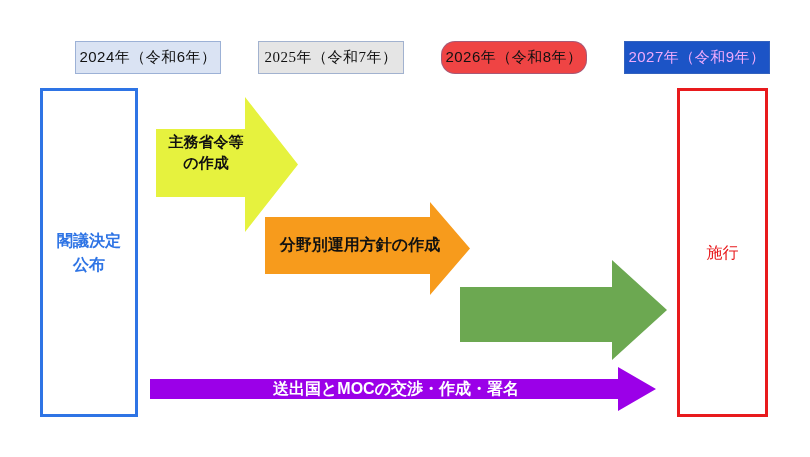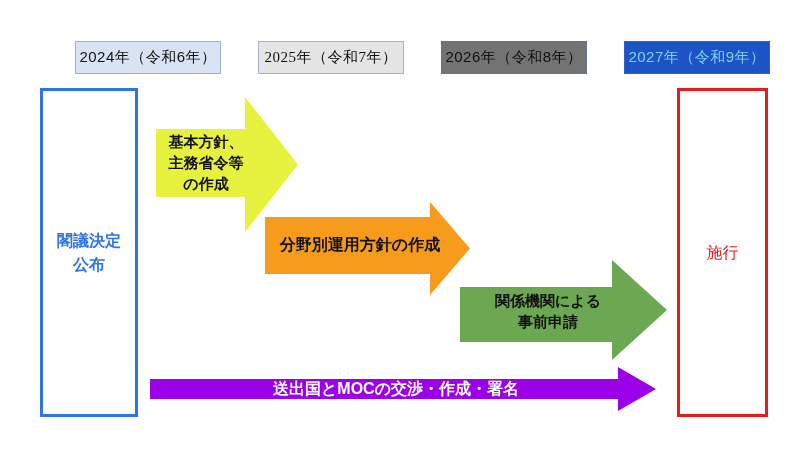--- a/index.html
+++ b/index.html
@@ -91,63 +91,58 @@
   #arrow-moc .arrow-label { left: 12px; top: 11px; width: 468px; font-size: 16px; line-height: 22px; font-weight: 700; }
 </style>
 </head>
 <body>
 
 <div id="stage">
 
   <div class="year-header">
     <div class="year-cell" style="background-color: rgb(218, 227, 243); color: rgb(17, 17, 17);">2024年（令和6年）</div>
     <div class="year-cell" style="background-color: #e5e5e5; color: rgb(17, 17, 17); font-family: Liberation Serif, serif;">2025年（令和7年）</div>
-    <div class="year-cell" style="background-color: #737373; color: rgb(17, 17, 17);">2026年（令和8年）</div>
-    <div class="year-cell" style="background-color: rgb(28, 84, 198); color: #7dd3fc;">2027年（令和9年）</div>
+    <div class="year-cell" style="background-color: #ef4444; color: rgb(17, 17, 17); border-radius: 14px;">2026年（令和8年）</div>
+    <div class="year-cell" style="background-color: rgb(28, 84, 198); color: #f0abfc;">2027年（令和9年）</div>
   </div>
 
   <div class="milestone-box" id="start-box" style="border-color: rgb(46, 116, 229); color: rgb(46, 116, 229);">
     <div>
       <span class="line">閣議決定</span>
       <span class="line">公布</span>
     </div>
   </div>
 
   <div class="milestone-box" id="end-box" style="border-color: rgb(232, 26, 29); color: rgb(232, 26, 29);">
     <span>施行</span>
   </div>
 
   <div class="arrow" id="arrow-basic-policy">
     <svg width="142" height="135" viewBox="0 0 142 135">
       <polygon points="0,32 89,32 89,0 142,67.5 89,135 89,100 0,100" fill="#e6f23e"></polygon>
     </svg>
     <div class="arrow-label" style="color: rgb(17, 17, 17);">
-      <span class="line">基本方針、</span>
       <span class="line">主務省令等</span>
       <span class="line">の作成</span>
     </div>
   </div>
 
   <div class="arrow" id="arrow-sector-policy">
     <svg width="205" height="93" viewBox="0 0 205 93">
       <polygon points="0,15 165,15 165,0 205,46.5 165,93 165,72 0,72" fill="#f79b1c"></polygon>
     </svg>
     <div class="arrow-label" style="color: rgb(17, 17, 17);">
       <span class="line">分野別運用方針の作成</span>
     </div>
   </div>
 
   <div class="arrow" id="arrow-prior-application">
     <svg width="207" height="100" viewBox="0 0 207 100">
       <polygon points="0,27 152,27 152,0 207,50 152,100 152,82 0,82" fill="#6ca851"></polygon>
     </svg>
-    <div class="arrow-label" style="color: rgb(17, 17, 17);">
-      <span class="line">関係機関による</span>
-      <span class="line">事前申請</span>
-    </div>
   </div>
 
   <div class="arrow" id="arrow-moc">
     <svg width="506" height="44" viewBox="0 0 506 44">
       <polygon points="0,12 468,12 468,0 506,22 468,44 468,32 0,32" fill="#9b00e8"></polygon>
     </svg>
     <div class="arrow-label" style="color: rgb(255, 255, 255);">
       <span class="line">送出国とMOCの交渉・作成・署名</span>
     </div>
   </div>

